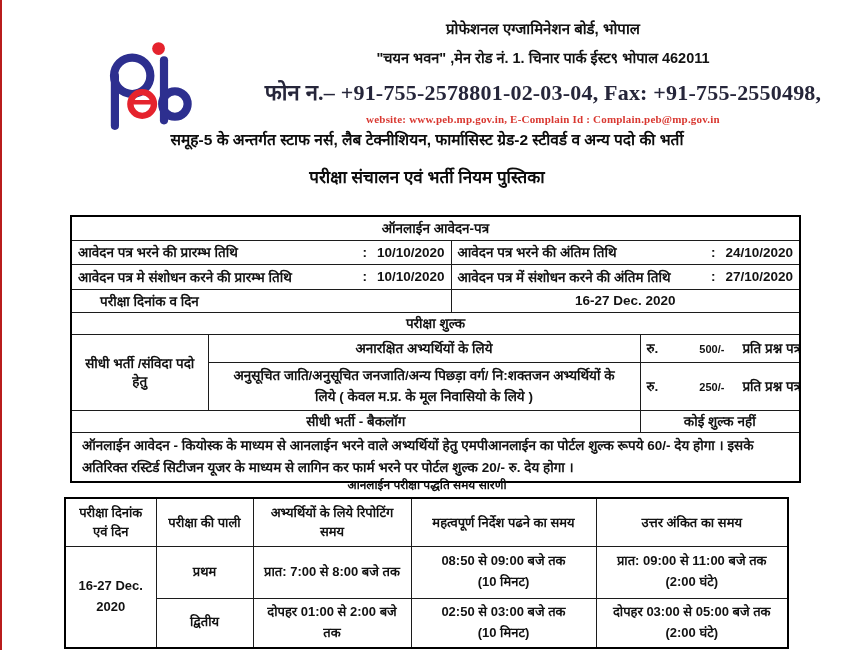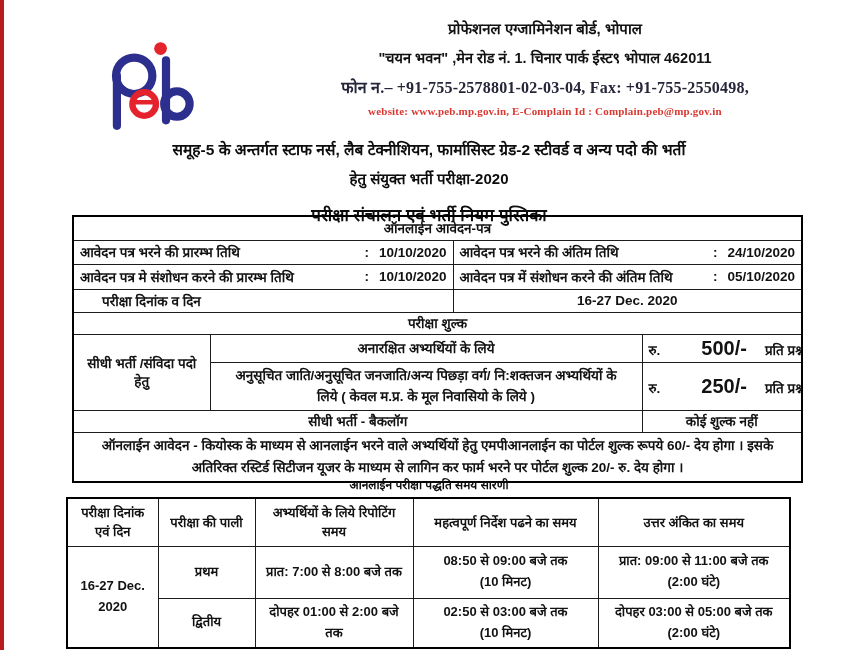--- a/index.html
+++ b/index.html
@@ -4,31 +4,31 @@
 <style>
   html,body{margin:0;padding:0;background:#fff;}
   .page{
     position:relative;
     width:850px;height:650px;
     background:#ffffff;
     font-family:"Liberation Sans","DejaVu Sans",sans-serif;
     color:#111;
     overflow:hidden;
     box-sizing:border-box;
-    border-left:4px solid #b91c1c;
+    border-left:2px solid #b91c1c;
   }
   
   .logo{position:absolute;left:92px;top:38px;width:100px;height:92px;}
   .letterhead{position:absolute;left:238px;top:18px;width:606px;text-align:center;}
   .lh-org{font-size:15px;font-weight:bold;color:#121212;margin-bottom:9px;}
   .lh-addr{font-size:14.5px;font-weight:bold;color:#121212;margin-bottom:9px;}
-  .lh-phone{font-family:"Liberation Serif","DejaVu Serif",serif;font-size:16px;font-weight:600;color:#26263a;margin-bottom:7px;letter-spacing:.2px;}
+  .lh-phone{font-family:"Liberation Serif","DejaVu Serif",serif;font-size:22px;font-weight:600;color:#26263a;margin-bottom:7px;letter-spacing:.2px;}
   .lh-web{font-family:"Liberation Serif","DejaVu Serif",serif;font-size:11px;font-weight:600;color:#d93831;letter-spacing:.2px;}
   
-  .titleblock{position:absolute;left:25px;top:138px;width:800px;text-align:center;}
+  .titleblock{position:absolute;left:25px;top:128px;width:800px;text-align:center;}
   .doc-title1{font-size:15.5px;font-weight:bold;color:#0d0d0d;}
   .doc-title2{font-size:15px;font-weight:bold;color:#0d0d0d;margin-top:8px;}
   .doc-title3{font-size:17px;font-weight:bold;color:#0d0d0d;margin-top:15px;}
   
   table{border-collapse:collapse;table-layout:fixed;}
   td,th{border:1.5px solid #1c1c1c;font-weight:bold;color:#121212;
         padding:1px 6px;box-sizing:border-box;overflow:hidden;}
   .t1{position:absolute;left:68px;top:215px;width:729px;border:2px solid #000;}
   .t1 td{font-size:13.5px;}
   .sec-head{text-align:center;height:24px;font-size:14px;}
@@ -37,23 +37,23 @@
   .kv{display:flex;justify-content:space-between;align-items:center;}
   .kv .val{white-space:nowrap;}
   .kv .colon{margin-right:10px;}
   .examdate-label{height:23px;padding-left:28px;}
   .center{text-align:center;}
   .fee-head{height:22px;}
   .fee-group{text-align:center;font-size:13.5px;}
   .fee-desc{text-align:center;height:28px;}
   .fee-desc2{text-align:center;height:45px;line-height:1.6;padding:2px 24px;margin-left:12px;}
   .fee-amt{text-align:center;white-space:nowrap;}
-  .fee-amt .amount{font-size:20px;margin:0 18px;padding-left:23px;}
+  .fee-amt .amount{font-size:11px;margin:0 18px;padding-left:23px;}
   .backlog{height:22px;}
-  .noterow{height:45px;text-align:center;line-height:1.65;font-size:13.5px;padding:2px 10px;border-radius:12px;}
+  .noterow{height:45px;text-align:left;line-height:1.65;font-size:13.5px;padding:2px 10px;border-radius:12px;}
   
   .schedule-title{position:absolute;left:25px;top:476px;width:800px;text-align:center;
                   font-size:12px;font-weight:bold;color:#0d0d0d;}
   .t2{position:absolute;left:62px;top:497px;width:723px;border:2px solid #000;}
   .t2 th{font-size:13px;text-align:center;height:48px;line-height:1.5;}
   .t2 td{font-size:13px;text-align:center;line-height:1.6;}
   .t2 .r1{height:52px;}
   .t2 .r2{height:50px;}
   .latin{font-size:13px;}
 </style>
@@ -78,21 +78,20 @@
 
   <div class="letterhead">
     <div class="lh-org">प्रोफेशनल एग्जामिनेशन बोर्ड, भोपाल</div>
     <div class="lh-addr">"चयन भवन" ,मेन रोड नं. 1. चिनार पार्क  ईस्ट९ भोपाल 462011</div>
     <div class="lh-phone">फोन न.– +91-755-2578801-02-03-04, Fax: +91-755-2550498,</div>
     <div class="lh-web">website: www.peb.mp.gov.in,  E-Complain Id : Complain.peb@mp.gov.in</div>
   </div>
 
   <div class="titleblock">
     <div class="doc-title1">समूह-5 के अन्तर्गत स्टाफ नर्स, लैब टेक्नीशियन, फार्मासिस्ट ग्रेड-2 स्टीवर्ड व अन्य पदो की भर्ती</div>
-    <div class="doc-title2">हेतु संयुक्त भर्ती परीक्षा-2020</div>
     <div class="doc-title3">परीक्षा संचालन एवं भर्ती नियम पुस्तिका</div>
   </div>
 
   <table class="t1">
     <colgroup>
         <col style="width:137px">
         <col style="width:243px">
         <col style="width:189px">
         <col style="width:160px">
       </colgroup>
@@ -117,21 +116,21 @@
     <tr class="daterow2">
       <td colspan="2">
         <div class="kv">
           <span>आवेदन पत्र मे संशोधन करने की प्रारम्भ तिथि</span>
           <span class="val"><span class="colon">:</span><span>10/10/2020</span></span>
         </div>
       </td>
       <td colspan="2">
         <div class="kv">
           <span>आवेदन पत्र में संशोधन करने की अंतिम तिथि</span>
-          <span class="val"><span class="colon">:</span><span>05/10/2020</span></span>
+          <span class="val"><span class="colon">:</span><span>27/10/2020</span></span>
         </div>
       </td>
     </tr>
     <tr>
       <td colspan="2" class="examdate-label">परीक्षा दिनांक व दिन</td>
       <td colspan="2" class="center latin">16-27 Dec. 2020</td>
     </tr>
     <tr>
       <td colspan="4" class="sec-head fee-head">परीक्षा शुल्क</td>
     </tr>

